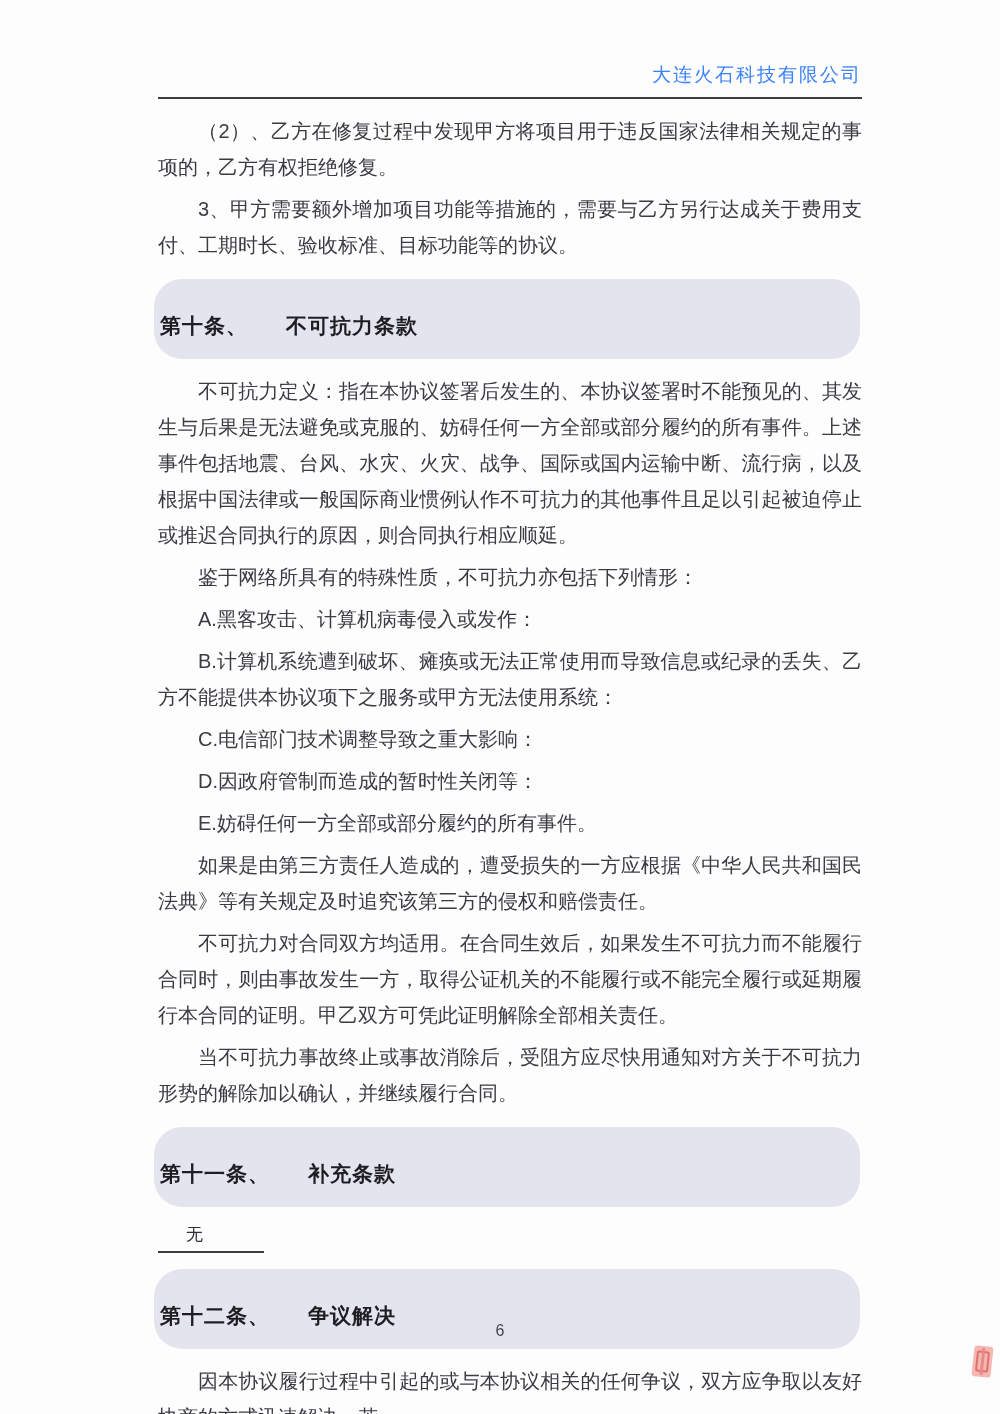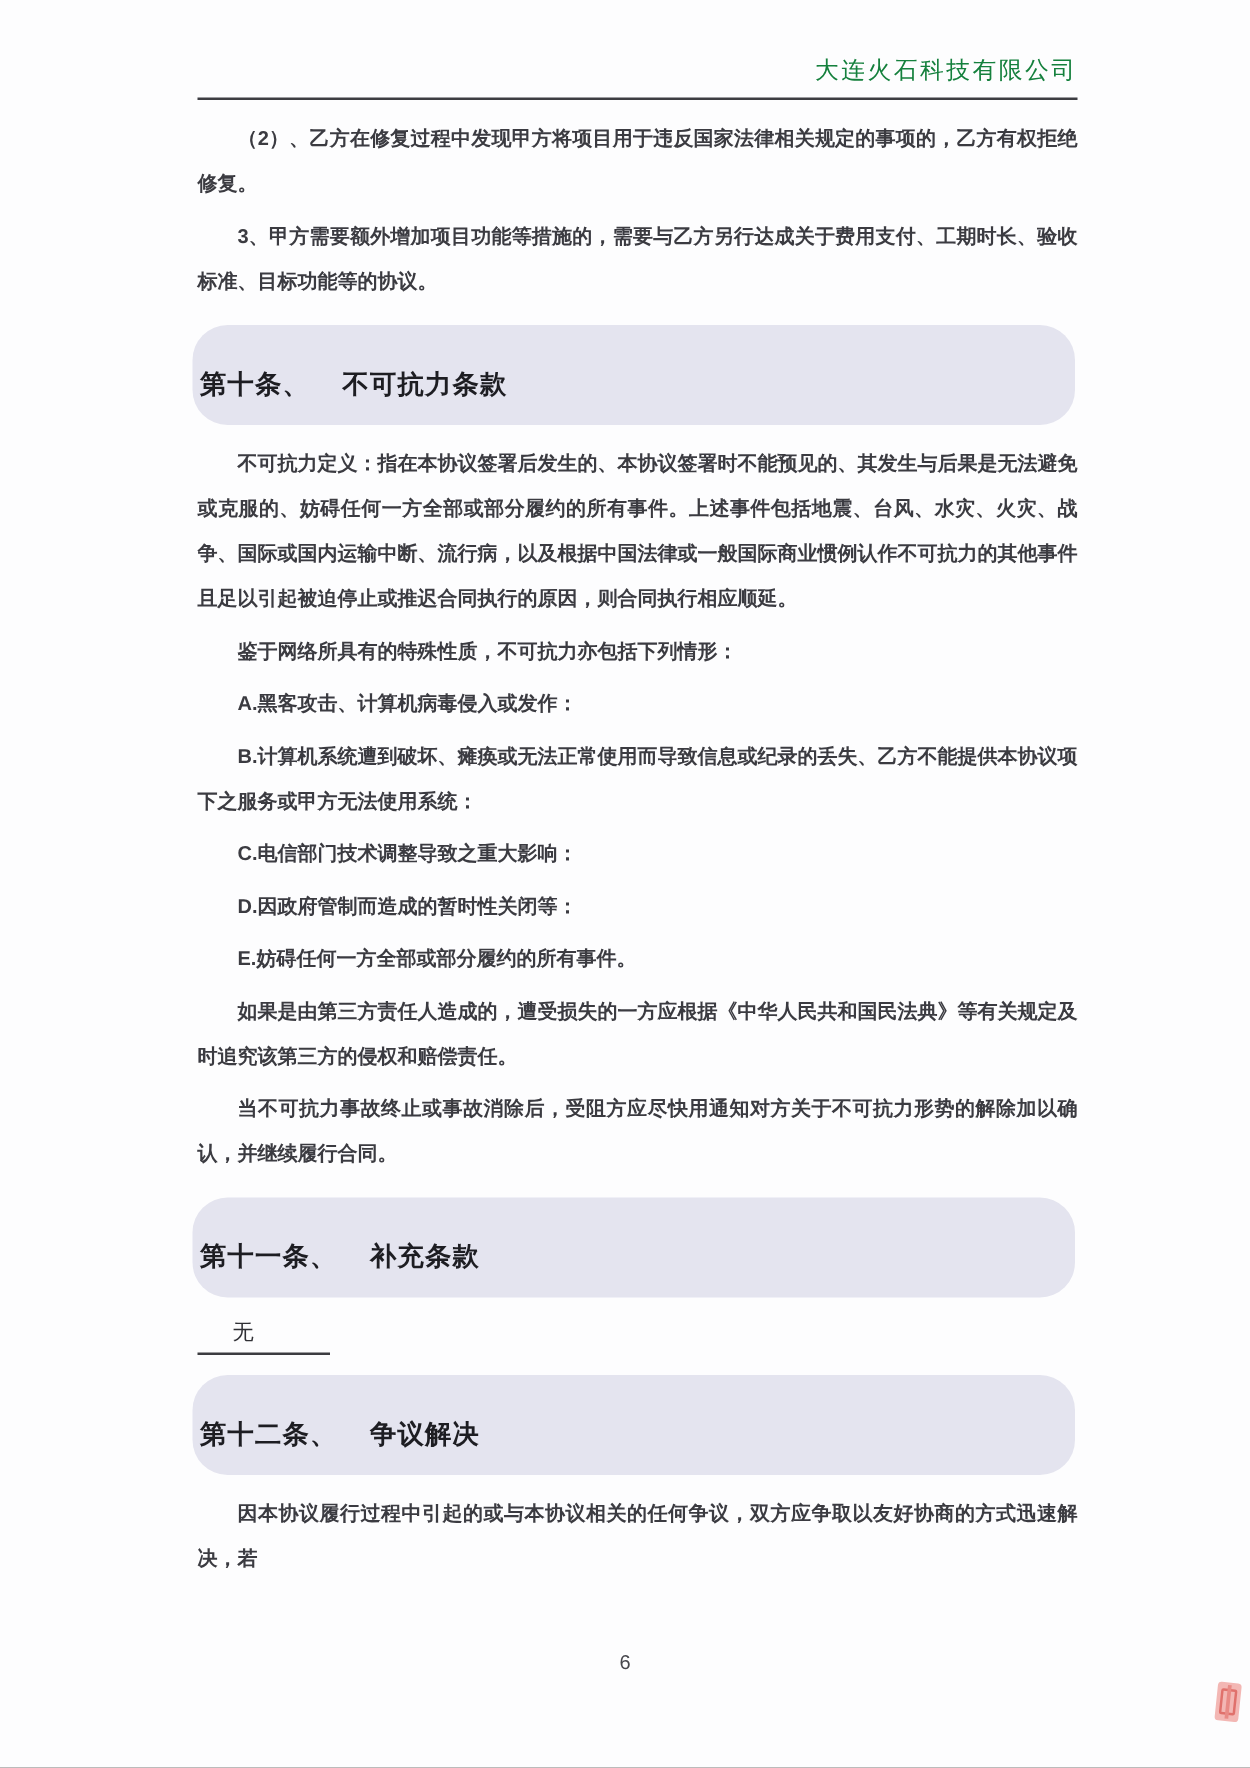--- a/index.html
+++ b/index.html
@@ -13,59 +13,58 @@
     color: #3b3b41;
     overflow: hidden;
   }
   .content {
     position: absolute;
     left: 158px;
     top: 0;
     width: 704px;
   }
   .doc-header {
-    margin-top: 43px;
+    margin-top: 62px;
     text-align: right;
     font-family: "Liberation Serif", serif;
     font-size: 19px;
     letter-spacing: 2px;
-    color: #15803d;
+    color: #3b82f6;
   }
   .header-rule {
     margin-top: 9px;
     height: 0;
     border: none;
     border-top: 2px solid #3d3d42;
   }
   .intro { margin-top: 14px; }
   p.body {
-    font-size: 16px;
+    font-size: 20px;
     line-height: 36px;
     margin: 0 0 6px 0;
     text-indent: 2em;
     text-align: justify;
     color: #3b3b41;
-    font-weight: bold;
   }
   .section-band {
     background: #e4e4ef;
     height: 80px;
     width: 706px;
     margin: 16px 0 14px -4px;
     box-sizing: border-box;
     display: flex;
     align-items: center;
     padding: 14px 0 0 6px;
     font-weight: bold;
     font-size: 21px;
     letter-spacing: 1px;
     color: #1d1d22;
     border-radius: 28px;
   }
-  .section-band .band-title { margin-left: 26px; }
+  .section-band .band-title { margin-left: 38px; }
   .sec-paragraphs { margin-top: 2px; }
   .blank-line {
     margin: 16px 0 4px 0;
     font-size: 17px;
     color: #2f2f34;
   }
   .blank-line .underlined {
     display: inline-block;
     width: 78px;
     padding: 0 0 5px 28px;
@@ -128,20 +127,21 @@
 
     <div class="sec-paragraphs">
       <p class="body">不可抗力定义：指在本协议签署后发生的、本协议签署时不能预见的、其发生与后果是无法避免或克服的、妨碍任何一方全部或部分履约的所有事件。上述事件包括地震、台风、水灾、火灾、战争、国际或国内运输中断、流行病，以及根据中国法律或一般国际商业惯例认作不可抗力的其他事件且足以引起被迫停止或推迟合同执行的原因，则合同执行相应顺延。</p>
       <p class="body">鉴于网络所具有的特殊性质，不可抗力亦包括下列情形：</p>
       <p class="body">A.黑客攻击、计算机病毒侵入或发作：</p>
       <p class="body">B.计算机系统遭到破坏、瘫痪或无法正常使用而导致信息或纪录的丢失、乙方不能提供本协议项下之服务或甲方无法使用系统：</p>
       <p class="body">C.电信部门技术调整导致之重大影响：</p>
       <p class="body">D.因政府管制而造成的暂时性关闭等：</p>
       <p class="body">E.妨碍任何一方全部或部分履约的所有事件。</p>
       <p class="body">如果是由第三方责任人造成的，遭受损失的一方应根据《中华人民共和国民法典》等有关规定及时追究该第三方的侵权和赔偿责任。</p>
+      <p class="body">不可抗力对合同双方均适用。在合同生效后，如果发生不可抗力而不能履行合同时，则由事故发生一方，取得公证机关的不能履行或不能完全履行或延期履行本合同的证明。甲乙双方可凭此证明解除全部相关责任。</p>
       <p class="body">当不可抗力事故终止或事故消除后，受阻方应尽快用通知对方关于不可抗力形势的解除加以确认，并继续履行合同。</p>
     </div>
 
     <div class="section-band">
       <span>第十一条、</span>
       <span class="band-title">补充条款</span>
     </div>
 
     <div class="blank-line">
       <span class="underlined">无</span>

